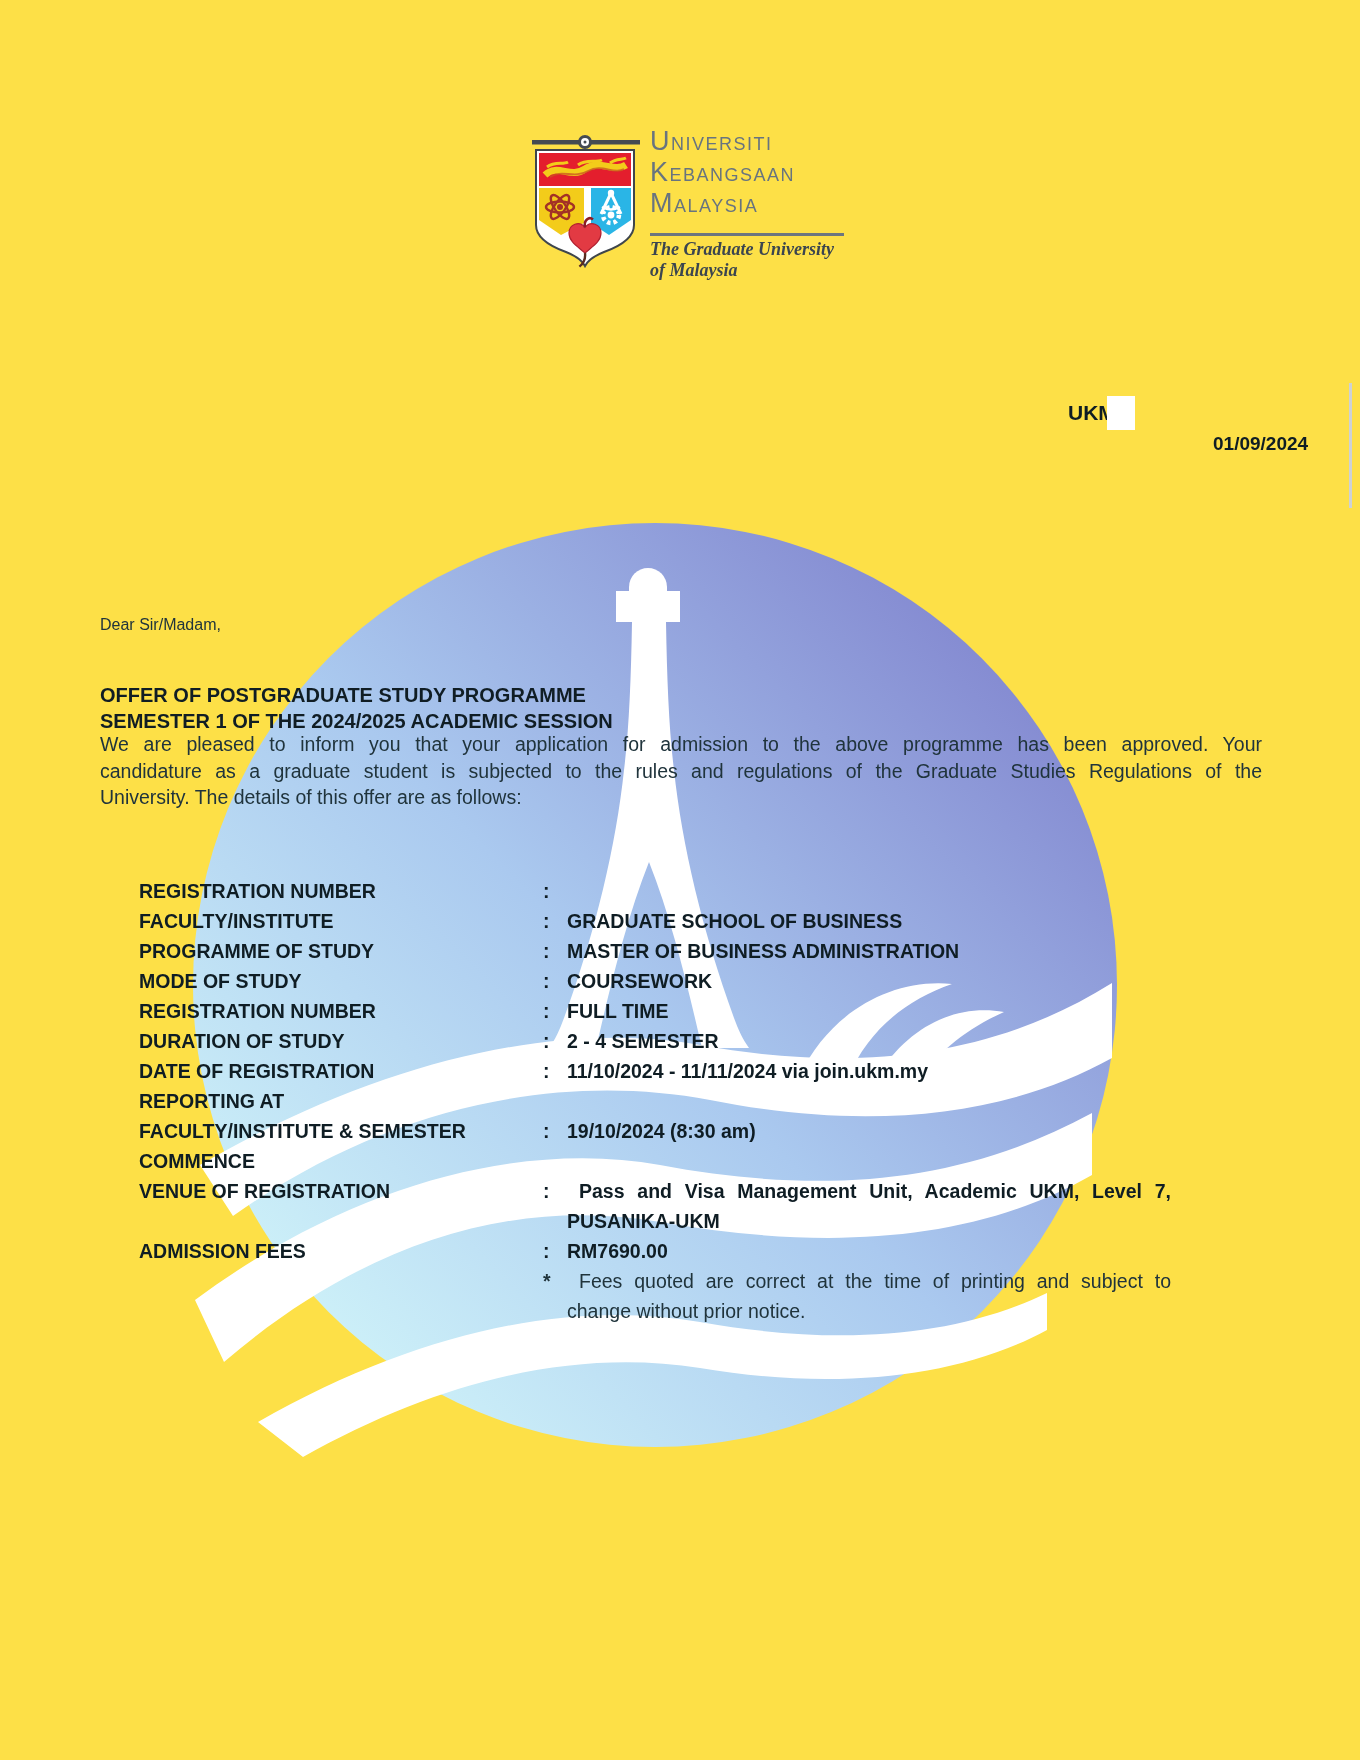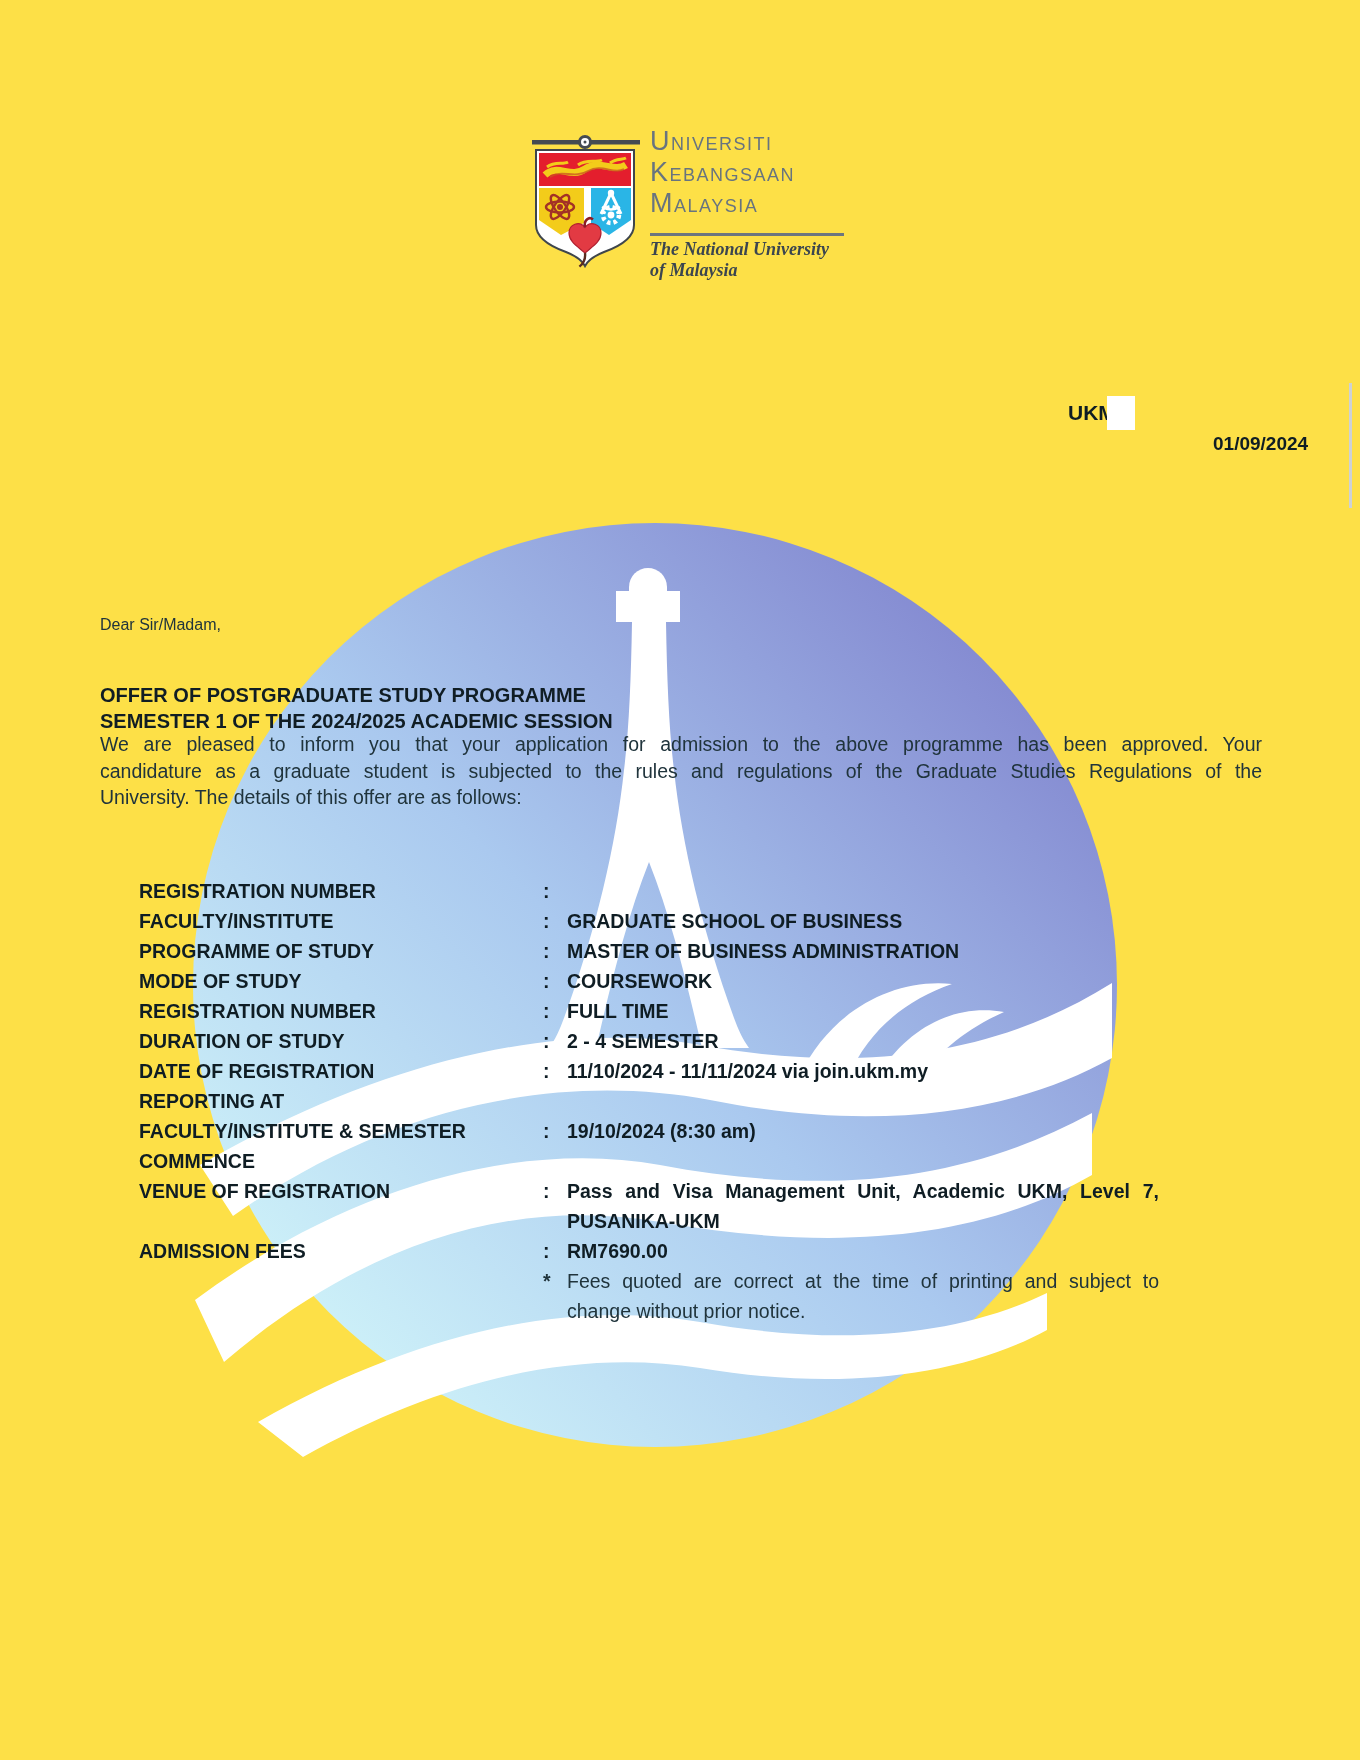--- a/index.html
+++ b/index.html
@@ -28,21 +28,21 @@
   .body-par{left:100px;top:731px;width:1162px;font-size:19.5px;line-height:26.5px;}
   .pline{text-align:justify;text-align-last:justify;}
   .pline.last{text-align:left;text-align-last:left;}
   
   .details{left:139px;top:876px;width:1130px;font-size:19.5px;font-weight:bold;color:#0f1d24;}
   .drow{display:flex;line-height:30px;height:30px;}
   .drow .lbl{width:404px;flex:0 0 404px;}
   .drow .sep{width:24px;flex:0 0 24px;}
   .drow .val{width:592px;flex:0 0 592px;}
   .drow.regular{font-weight:normal;color:#20343c;}
-  .val.jl{text-align:justify;text-align-last:justify;}
+  .val.jl{text-align:justify;text-align-last:justify;margin-left:12px;}
   .z1{position:absolute;z-index:1;}
 </style>
 </head>
 <body>
 
 <div class="page">
 
   <svg class="wm" viewBox="0 0 1360 1760" aria-hidden="true">
     <defs>
       <linearGradient id="wmg" x1="10%" y1="88%" x2="88%" y2="12%">
@@ -103,21 +103,21 @@
     </g>
   </svg>
 
   <div class="abs z1 uni-title">
     <div class="uni-line">UNIVERSITI</div>
     <div class="uni-line">KEBANGSAAN</div>
     <div class="uni-line">MALAYSIA</div>
   </div>
   <div class="abs z1 tag-rule"></div>
   <div class="abs z1 tagline">
-    <div>The National University</div>
+    <div>The Graduate University</div>
     <div>of Malaysia</div>
   </div>
 
   <div class="abs z1 ref">UKM</div>
   <div class="abs z1 ref-mask"></div>
   <div class="abs z1 edge-line"></div>
   <div class="abs z1 date">01/09/2024</div>
 
   <div class="abs z1 salutation">Dear Sir/Madam,</div>
 

